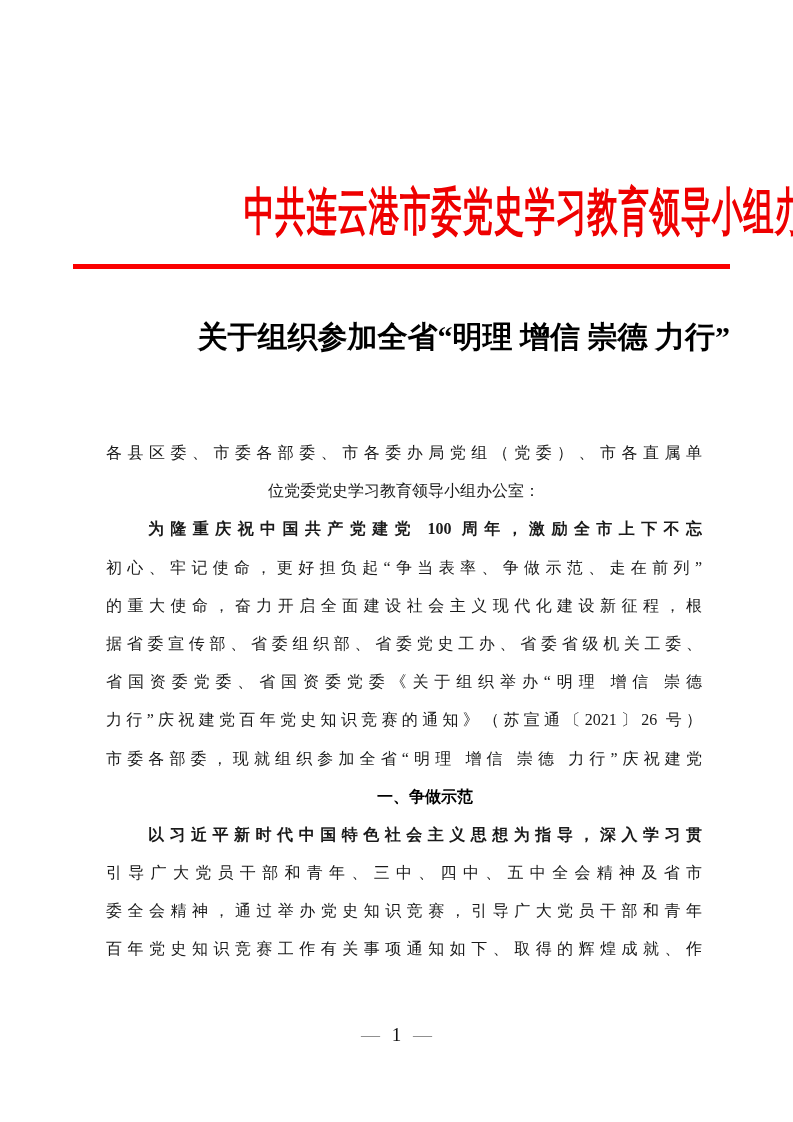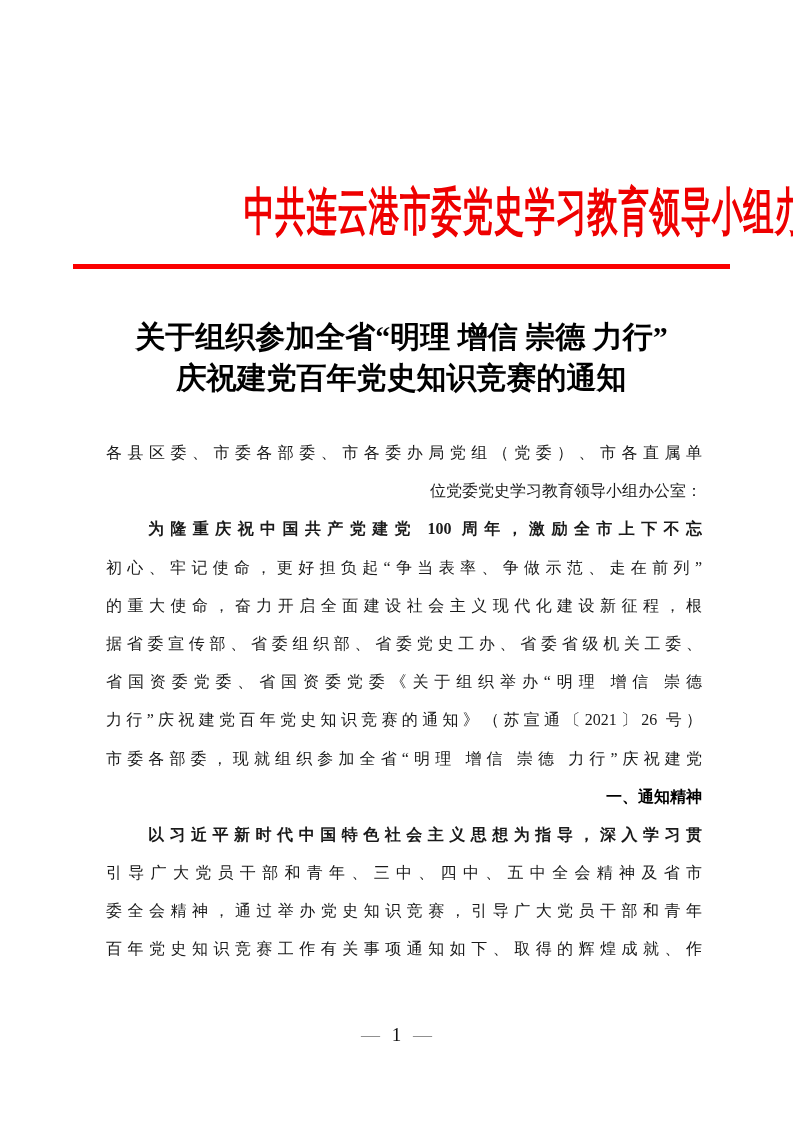--- a/index.html
+++ b/index.html
@@ -43,39 +43,39 @@
     width: 657px;
     height: 5px;
     background: var(--rule-red, #fb0000);
   }
   
   .doc-title {
     position: absolute;
     top: 316px;
     left: 73px;
     width: 657px;
-    text-align: center;
+    text-align: right;
     font-size: 30px;
     font-weight: bold;
     line-height: 41px;
     color: #000000;
   }
   
   .body-block {
     position: absolute;
     top: 434px;
     left: 106px;
     width: 596px;
     font-size: 16px;
     color: #1a1a1a;
   }
   .line {
     height: 38.2px;
     line-height: 38.2px;
-    text-align: right;
+    text-align: center;
     overflow: hidden;
   }
   .line.fill {
     text-align: justify;
     text-align-last: justify;
     text-justify: inter-character;
   }
   .line.indent {
     text-indent: 42px;
     font-weight: bold;
@@ -109,35 +109,34 @@
 <div class="page">
 
   <div class="red-header">
     <span class="red-header-text">中共连云港市委党史学习教育领导小组办公室</span>
   </div>
 
   <div class="red-rule"></div>
 
   <div class="doc-title">
     <div>关于组织参加全省“明理 增信 崇德 力行”</div>
-    <div>庆祝建党百年党史知识竞赛的通知</div>
   </div>
 
   <div class="body-block">
     <div class="line fill">各县区委、市委各部委、市各委办局党组（党委）、市各直属单</div>
     <div class="line">位党委党史学习教育领导小组办公室：</div>
     <div class="line fill indent">为隆重庆祝中国共产党建党 100 周年，激励全市上下不忘</div>
     <div class="line fill">初心、牢记使命，更好担负起“争当表率、争做示范、走在前列”</div>
     <div class="line fill">的重大使命，奋力开启全面建设社会主义现代化建设新征程，根</div>
     <div class="line fill">据省委宣传部、省委组织部、省委党史工办、省委省级机关工委、</div>
     <div class="line fill">省国资委党委、省国资委党委《关于组织举办“明理 增信 崇德</div>
     <div class="line fill">力行”庆祝建党百年党史知识竞赛的通知》（苏宣通〔2021〕26 号）</div>
     <div class="line fill">市委各部委，现就组织参加全省“明理 增信 崇德 力行”庆祝建党</div>
 
-    <div class="line heading indent">一、通知精神</div>
+    <div class="line heading indent">一、争做示范</div>
 
     <div class="line fill indent">以习近平新时代中国特色社会主义思想为指导，深入学习贯</div>
     <div class="line fill">引导广大党员干部和青年、三中、四中、五中全会精神及省市</div>
     <div class="line fill">委全会精神，通过举办党史知识竞赛，引导广大党员干部和青年</div>
     <div class="line fill">百年党史知识竞赛工作有关事项通知如下、取得的辉煌成就、作</div>
   </div>
 
   <div class="page-number">
     <span class="dash">—</span>
     <span class="num">1</span>

